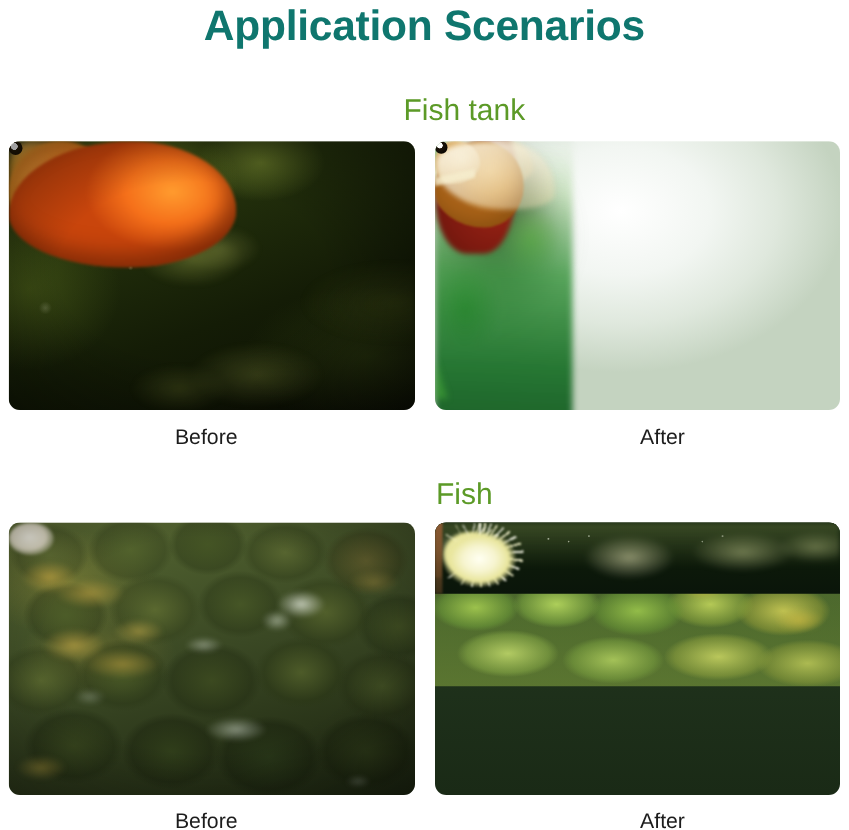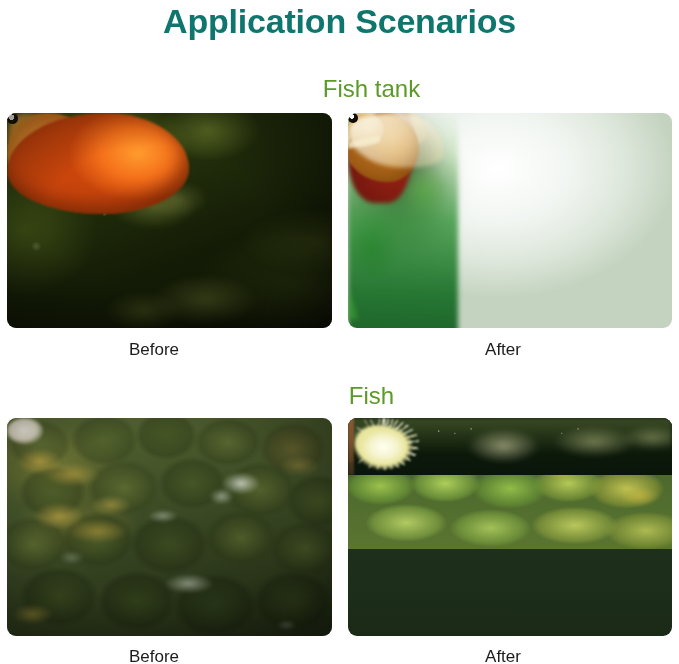--- a/index.html
+++ b/index.html
@@ -69,22 +69,22 @@
   
   .caption {
     position: absolute;
     font-size: 17px;
     color: #1c1c1c;
     text-align: center;
     line-height: 22px;
   }
   .caption.r1 { top: 339px; }
   .caption.r2 { top: 646px; }
-  .caption.cL { left: 84px;  width: 140px; text-align: center; }
-  .caption.cR { left: 433px; width: 140px; }
+  .caption.cL { left: 95px;  width: 140px; text-align: center; }
+  .caption.cR { left: 460px; width: 140px; }
 
   
   .p-fish-before {
     background:
       radial-gradient(ellipse 38% 32% at 30% 14%, rgba(150,170,40,0.55), rgba(120,140,30,0) 70%),
       radial-gradient(ellipse 22% 20% at 62% 8%,  rgba(170,190,70,0.40), rgba(0,0,0,0) 72%),
       radial-gradient(ellipse 30% 40% at 5% 55%,  rgba(90,110,30,0.45), rgba(0,0,0,0) 75%),
       radial-gradient(ellipse 40% 35% at 88% 80%, rgba(70,90,25,0.35), rgba(0,0,0,0) 75%),
       linear-gradient(160deg, #2f3a10 0%, #23300c 30%, #141c06 62%, #0a0d03 100%);
   }

